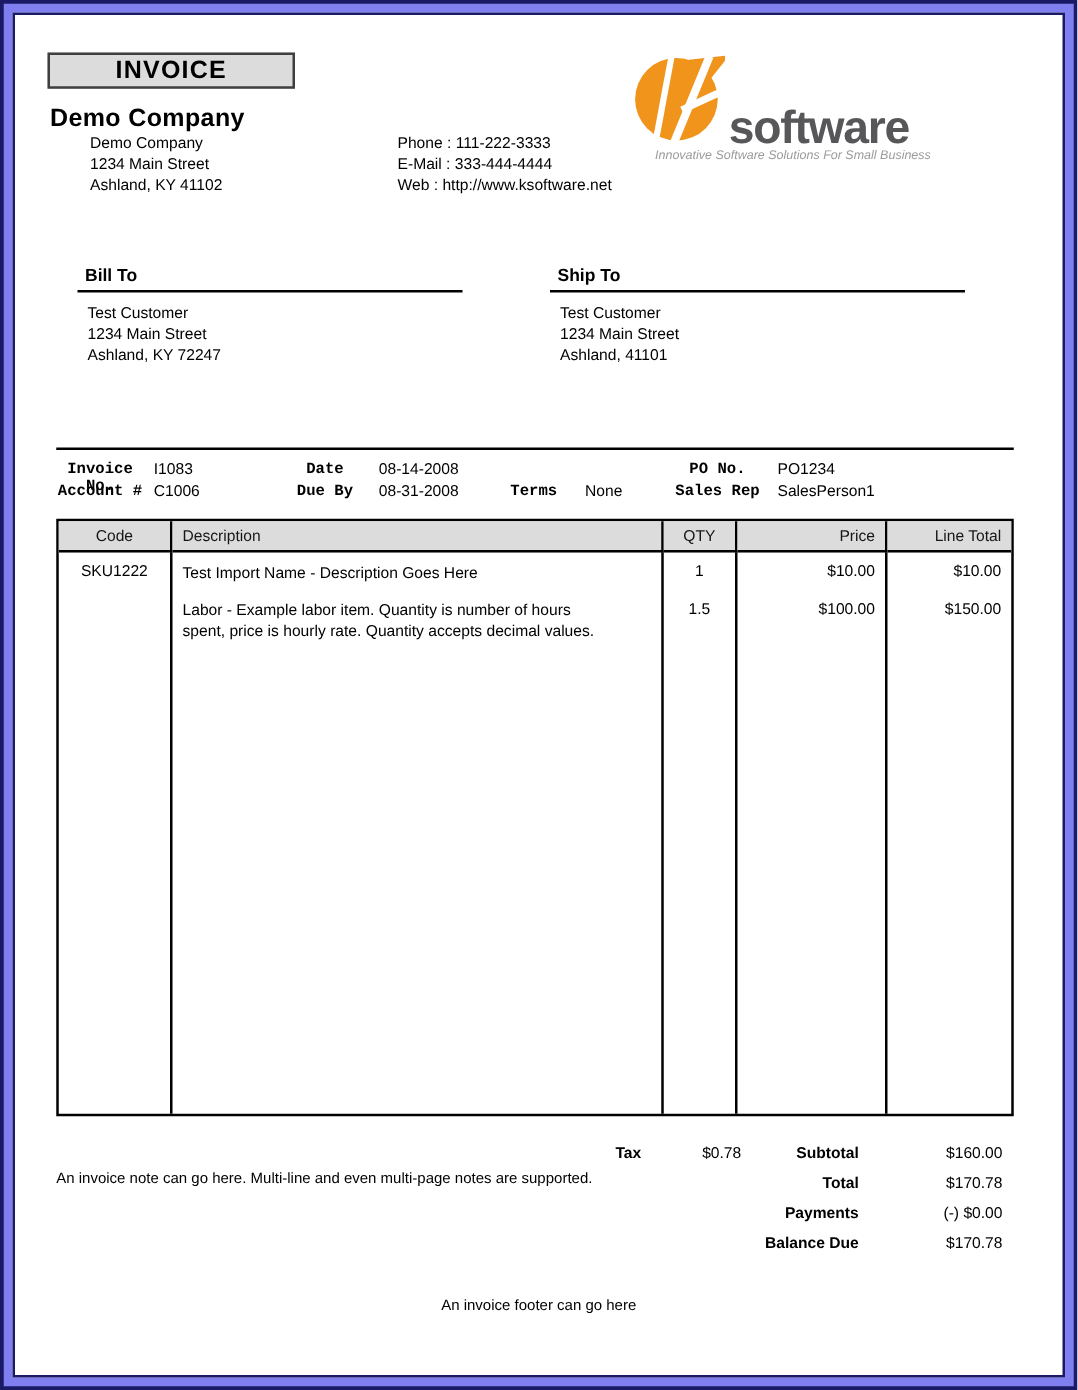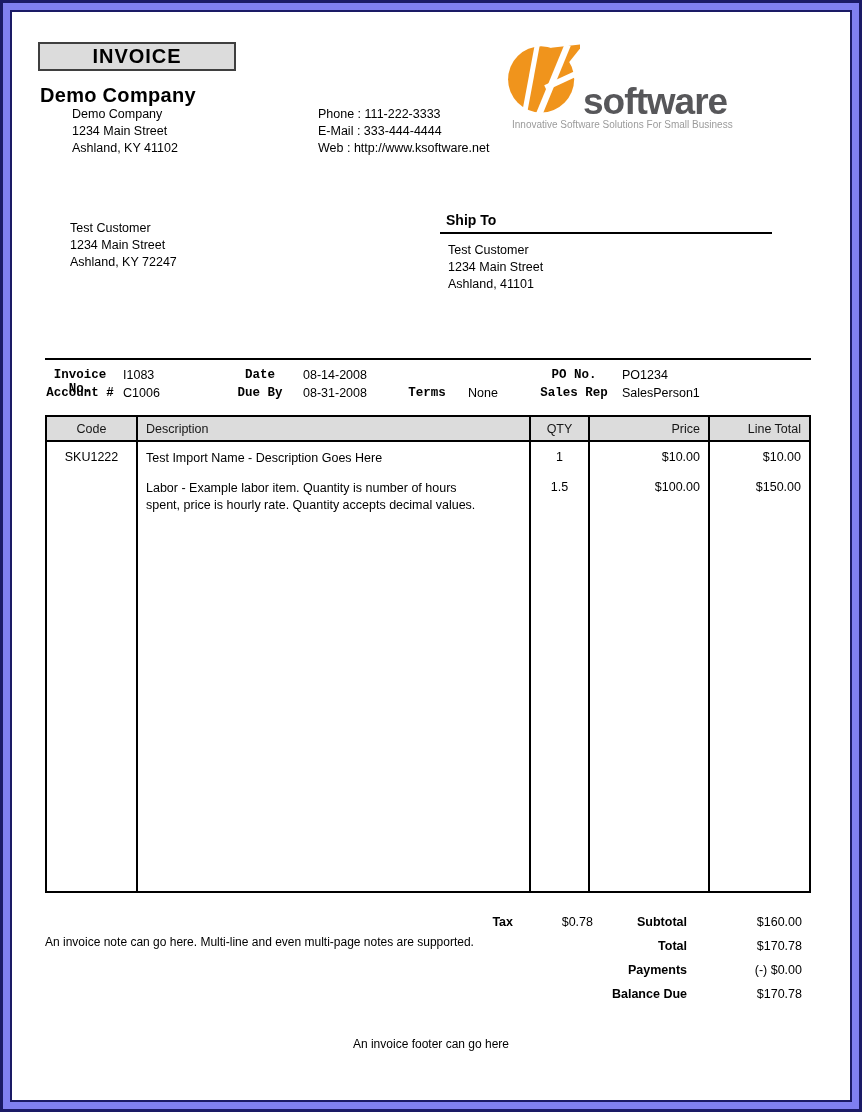--- a/index.html
+++ b/index.html
@@ -14,21 +14,21 @@
         font-size:20px;font-weight:bold;letter-spacing:1px;}
   .company-name{position:absolute;left:28px;top:72px;font-size:20px;font-weight:bold;letter-spacing:.3px;}
   .company-address{position:absolute;left:60px;top:94px;line-height:17px;}
   .contact-block{position:absolute;left:306px;top:94px;line-height:17px;}
   .contact-line span{display:inline;}
 
   .logo{position:absolute;left:496px;top:30px;}
   .logo-row{display:flex;align-items:flex-end;}
   .logo-word{font-size:37px;font-weight:bold;color:#57575a;letter-spacing:-1px;line-height:.78;
         margin-left:3px;margin-bottom:-1px;}
-  .logo-tagline{font-size:10px;color:#9b9b9b;white-space:nowrap;margin-top:3px;margin-left:4px;}
+  .logo-tagline{font-size:10px;color:#9b9b9b;white-space:nowrap;margin-top:3px;margin-left:16px;font-style:italic;}
 
   .addr-block{position:absolute;top:200px;}
   .addr-block.bill{left:50px;width:308px;}
   .addr-block.ship{left:428px;width:332px;}
   .addr-label{font-size:14px;font-weight:bold;padding-left:6px;padding-bottom:4px;
         border-bottom:2px solid #000;}
   .addr-lines{margin-top:8px;padding-left:8px;line-height:17px;}
 
   .meta-rule{position:absolute;left:33px;top:346px;width:766px;height:2px;background:#000;border:0;margin:0;}
   .meta-lbl{position:absolute;font-weight:bold;text-align:center;font-family:Liberation Mono, monospace;}
@@ -94,20 +94,21 @@
           <line x1="41" y1="2" x2="22" y2="104" stroke="#ffffff" stroke-width="7"></line>
           <line x1="83" y1="4" x2="41" y2="106" stroke="#ffffff" stroke-width="9"></line>
           <line x1="52" y1="64" x2="108" y2="38" stroke="#ffffff" stroke-width="8"></line>
         </svg>
         <span class="logo-word">software</span>
       </div>
       <div class="logo-tagline">Innovative Software Solutions For Small Business</div>
     </div>
 
     <div class="addr-block bill">
+      <div class="addr-label">Bill To</div>
       <div class="addr-lines">
         <div>Test Customer</div>
         <div>1234 Main Street</div>
         <div>Ashland, KY 72247</div>
       </div>
     </div>
 
     <div class="addr-block ship">
       <div class="addr-label">Ship To</div>
       <div class="addr-lines">

